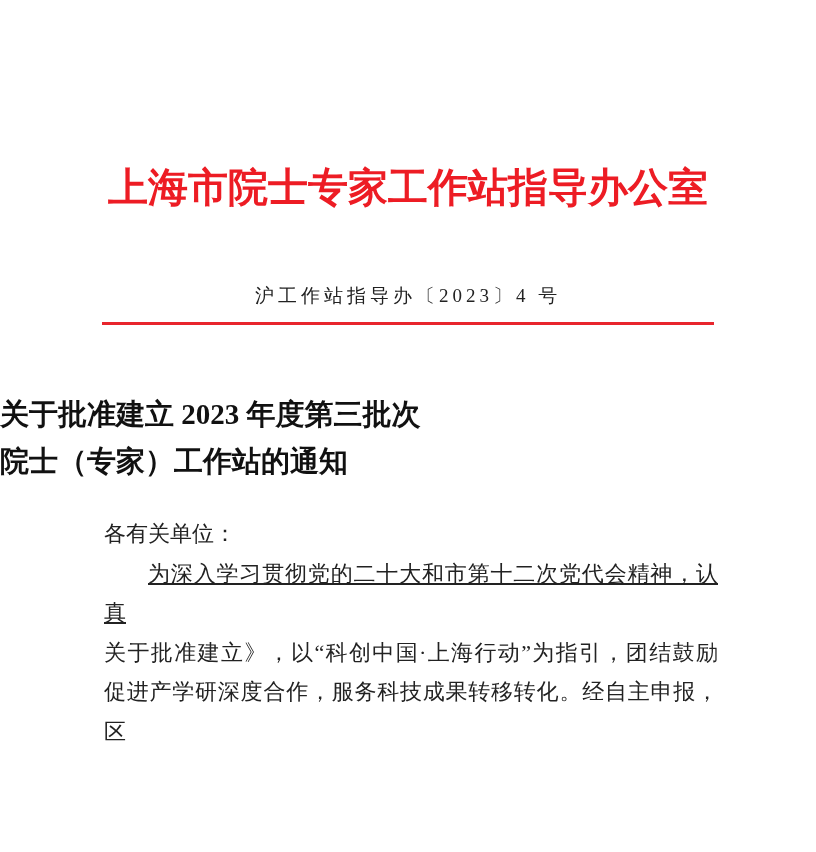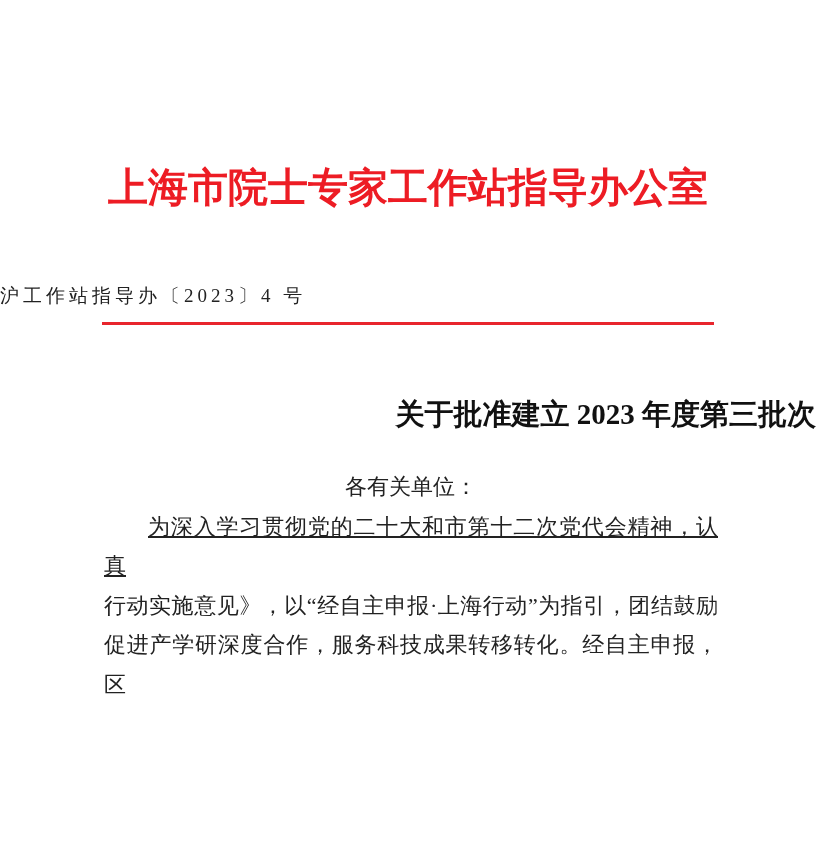--- a/index.html
+++ b/index.html
@@ -26,46 +26,46 @@
     font-weight: bold;
     color: #ed1c24;
     text-align: center;
     letter-spacing: 0px;
     white-space: nowrap;
   }
   .doc-number {
     margin-top: 78px;
     font-size: 19px;
     line-height: 19px;
-    text-align: left;
+    text-align: center;
     letter-spacing: 4px;
     color: #222222;
     white-space: nowrap;
   }
   .red-rule {
     margin: 17px 102px 0 102px;
     height: 3px;
     background: #e8252d;
   }
   .notice-title {
     margin-top: 66px;
     font-weight: bold;
     font-size: 29px;
     line-height: 47px;
-    text-align: right;
+    text-align: left;
     color: #111111;
   }
   .doc-body {
     margin: 29px 98px 0 104px;
     font-size: 22px;
     line-height: 39.5px;
     color: #222222;
   }
   .salutation {
-    text-align: center;
+    text-align: left;
   }
   .bodyline {
     text-align: justify;
     text-align-last: justify;
   }
   .indent {
     text-indent: 44px;
     text-decoration: underline;
   }
 </style>
@@ -75,23 +75,24 @@
 <div class="page">
 
   <div class="header-title">上海市院士专家工作站指导办公室</div>
 
   <div class="doc-number">沪工作站指导办〔2023〕4 号</div>
 
   <div class="red-rule"></div>
 
   <div class="notice-title">
     <div>关于批准建立 2023 年度第三批次</div>
+    <div>院士（专家）工作站的通知</div>
   </div>
 
   <div class="doc-body">
     <div class="salutation">各有关单位：</div>
     <div class="bodyline indent">为深入学习贯彻党的二十大和市第十二次党代会精神，认真</div>
-    <div class="bodyline">行动实施意见》，以“经自主申报·上海行动”为指引，团结鼓励</div>
+    <div class="bodyline">关于批准建立》，以“科创中国·上海行动”为指引，团结鼓励</div>
     <div class="bodyline">促进产学研深度合作，服务科技成果转移转化。经自主申报，区</div>
 
   </div>
 
 </div>
 
 </body></html>

